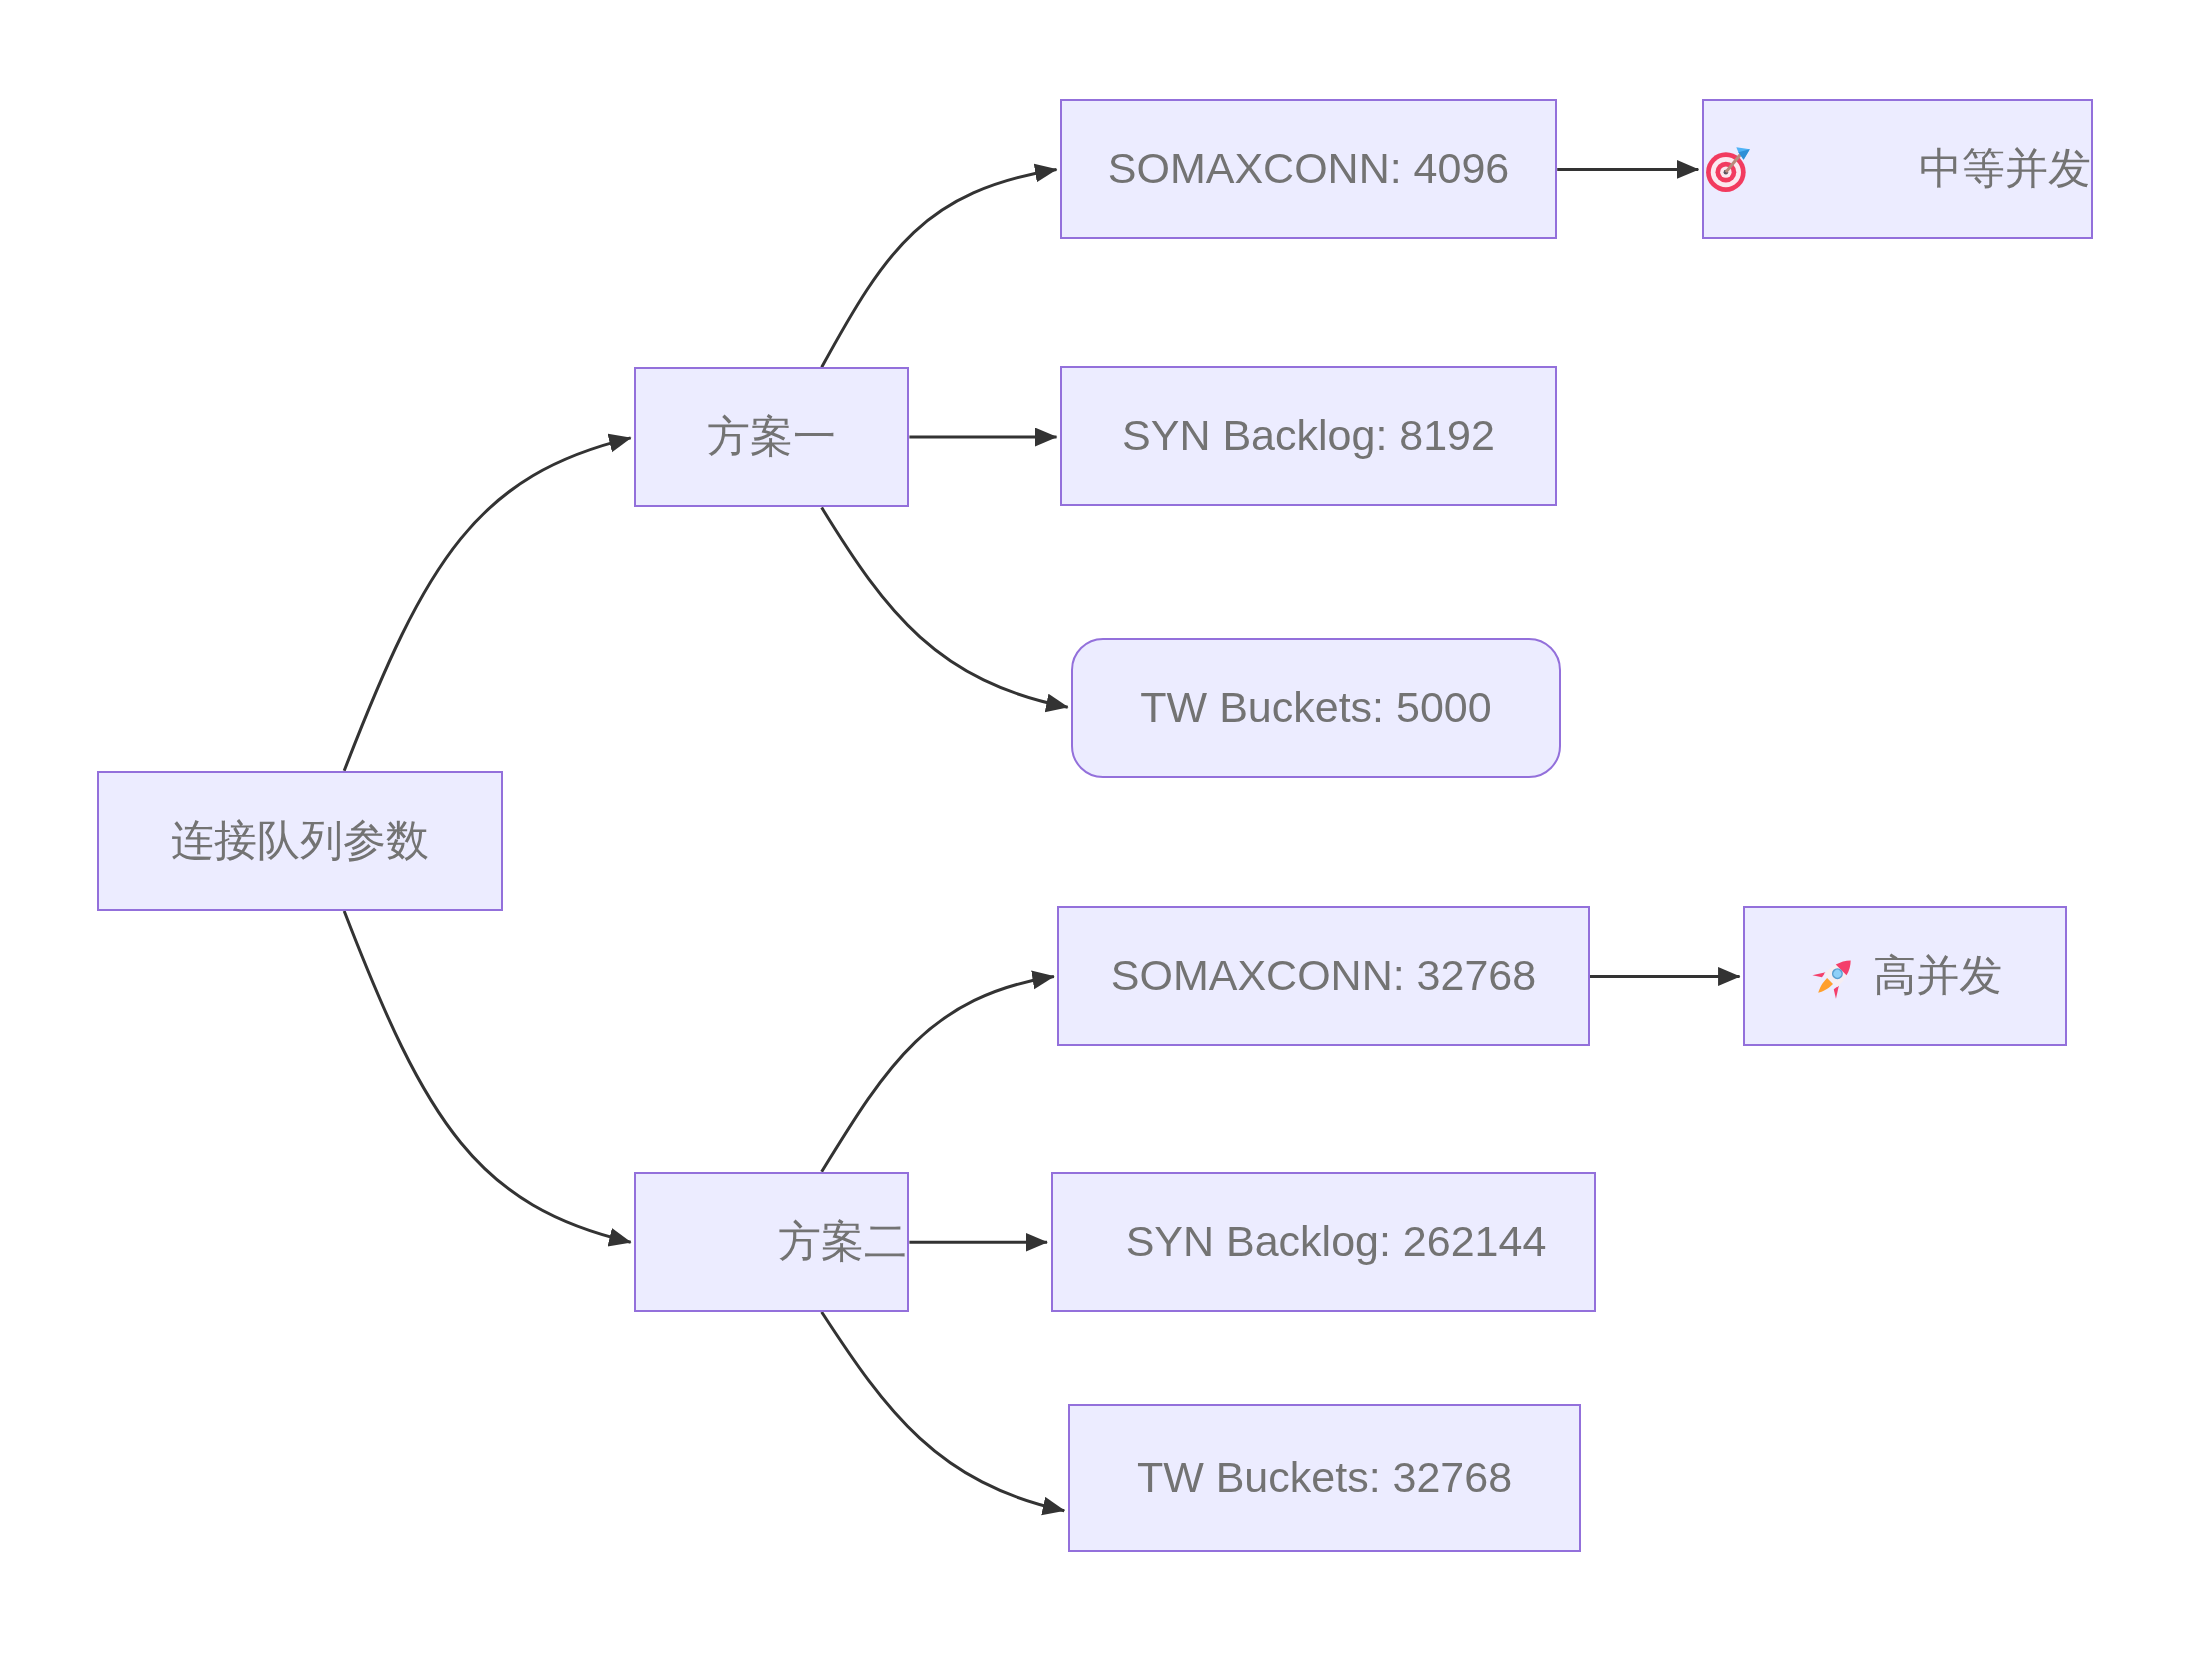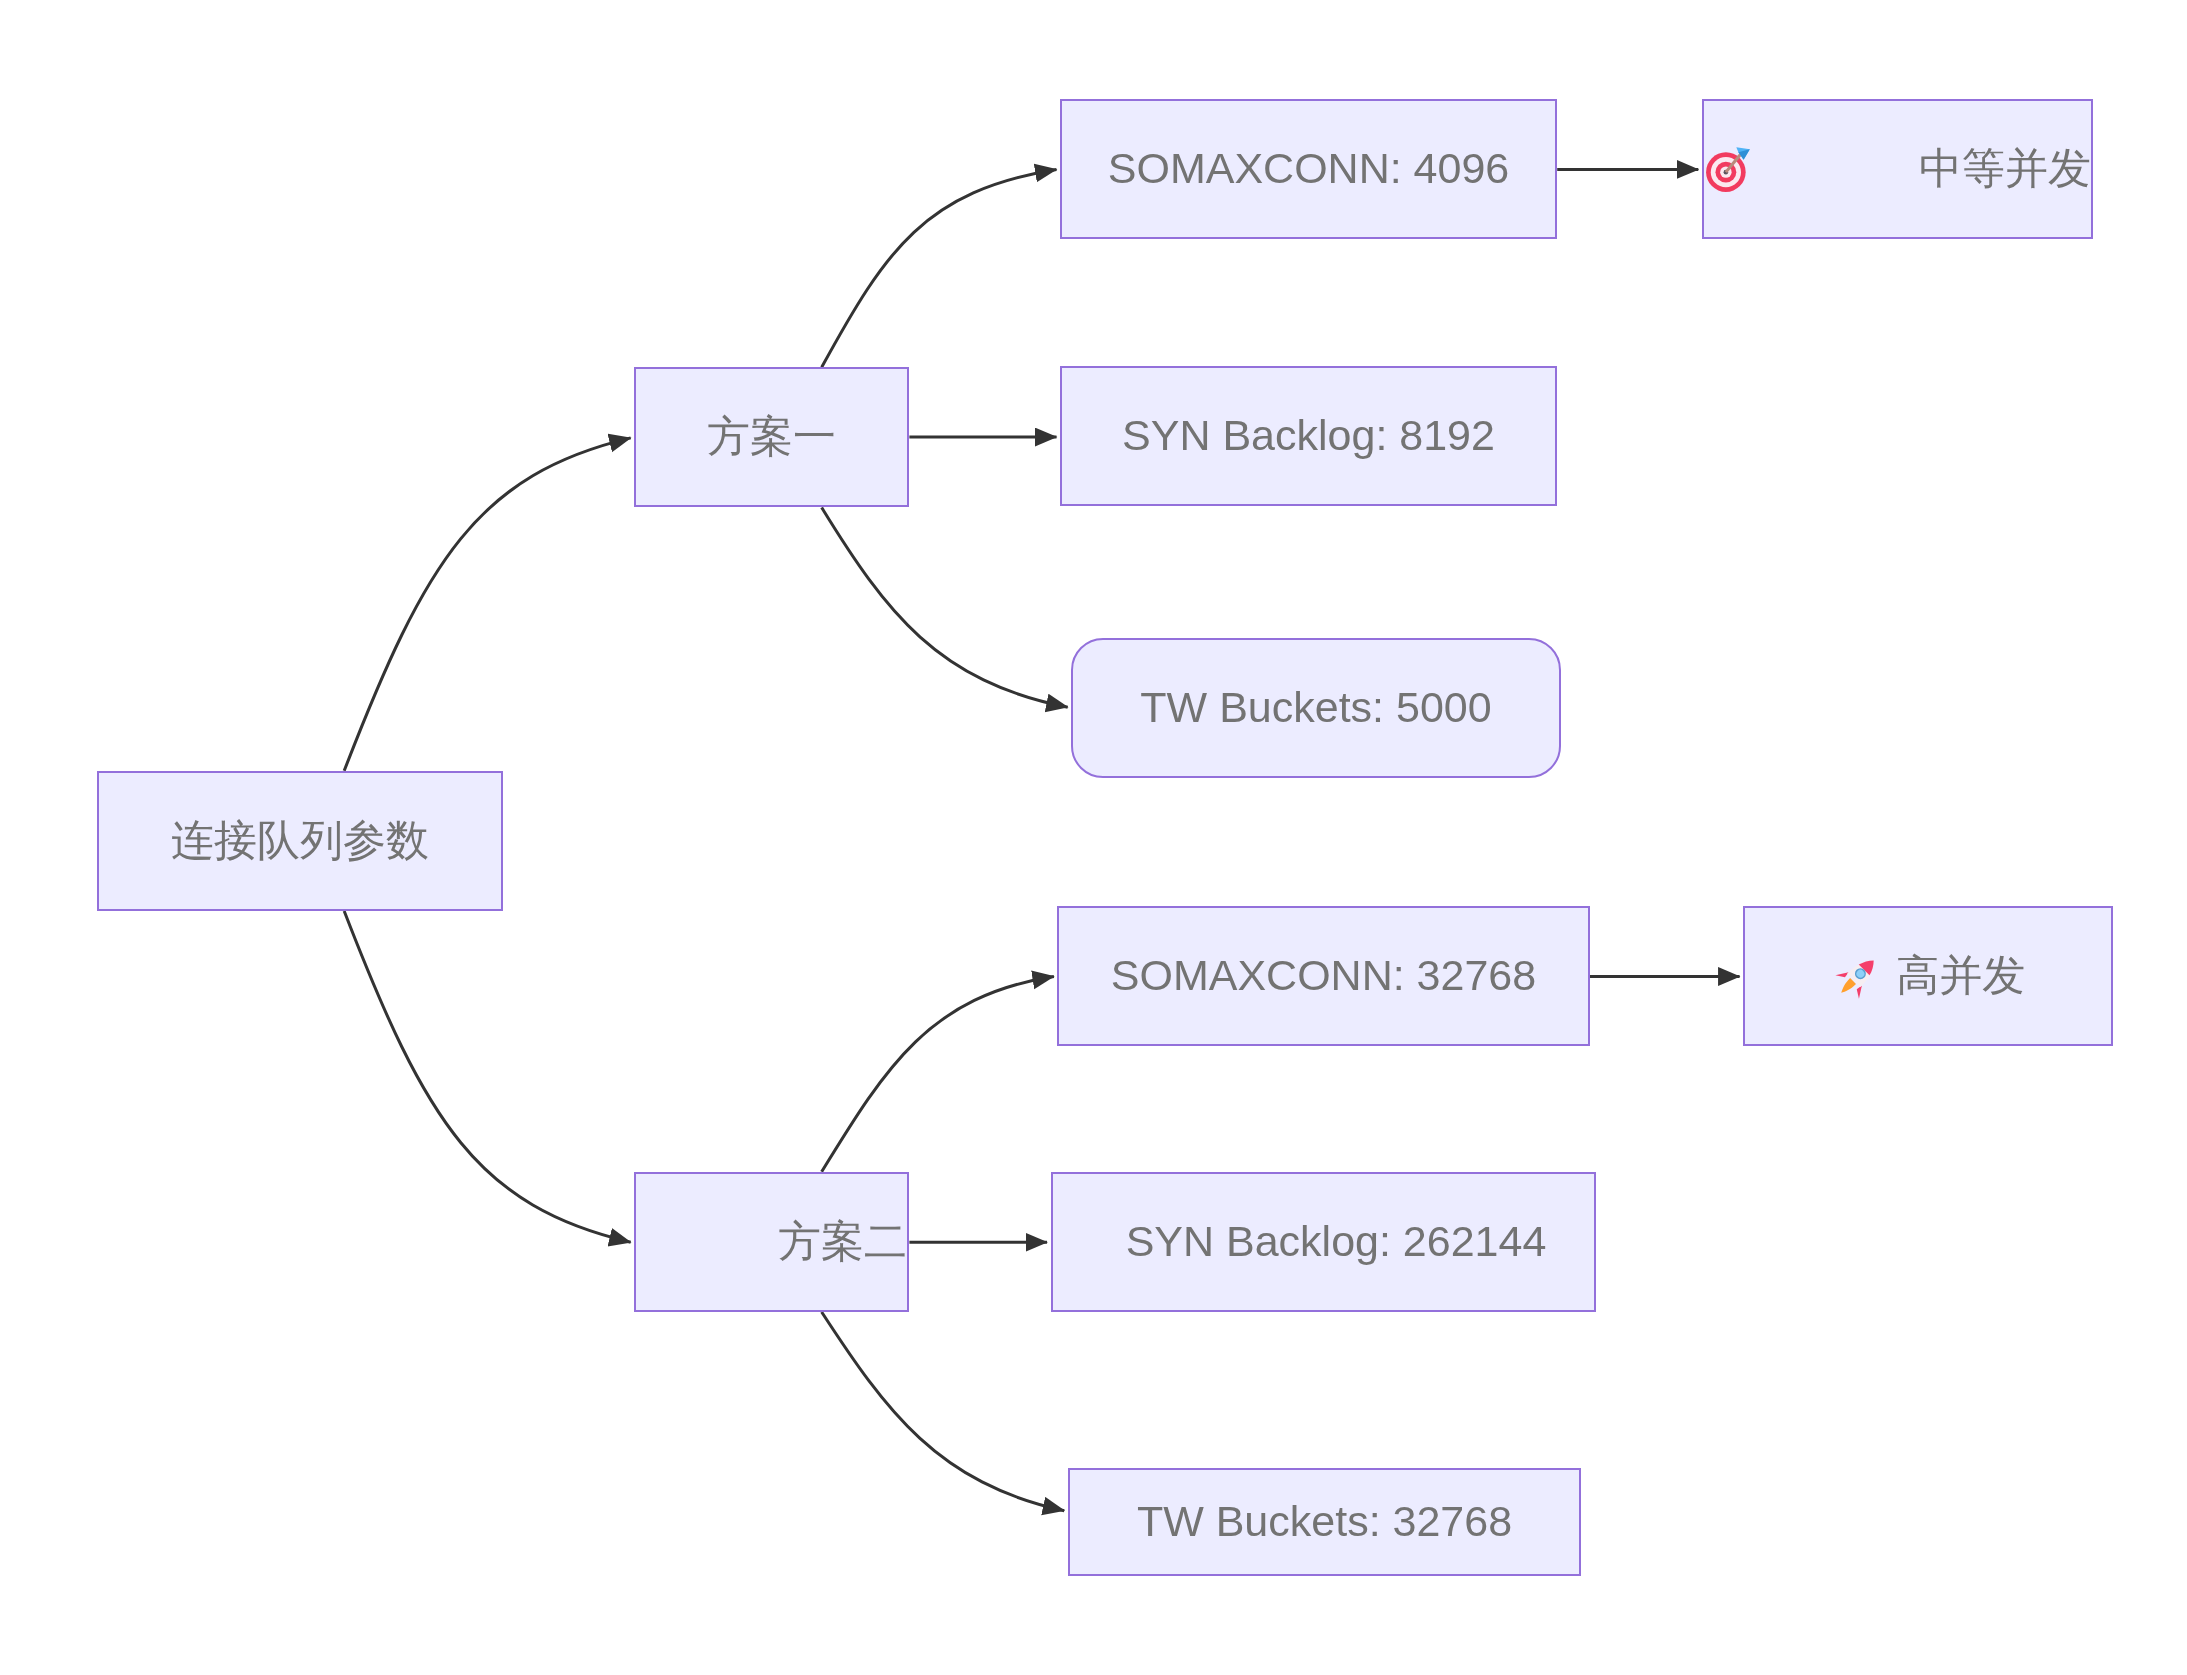--- a/index.html
+++ b/index.html
@@ -122,25 +122,25 @@
   </div>
 
   <div class="node" style="left:1057px; top:906px; width:533px; height:140px;">
     <span class="label">SOMAXCONN: 32768</span>
   </div>
 
   <div class="node" style="left:1051px; top:1172px; width:545px; height:140px;padding-left:25px;">
     <span class="label">SYN Backlog: 262144</span>
   </div>
 
-  <div class="node" style="left:1068px; top:1468px; width:513px; height:108px;">
+  <div class="node" style="left:1068px; top:1404px; width:513px; height:148px;">
     <span class="label">TW Buckets: 32768</span>
   </div>
 
-  <div class="node" style="left:1743px; top:906px; width:370px; height:140px;">
+  <div class="node" style="left:1743px; top:906px; width:324px; height:140px;">
     <span class="icon">
       <svg viewBox="0 0 48 48" xmlns="http://www.w3.org/2000/svg">
         <g transform="rotate(45 24 26)">
           <path d="M20 30 C20 38 22 42 24 46 C26 42 28 38 28 30 Z" fill="#ffa02e"></path>
           <path d="M15 27 L8 38 L16 33 Z" fill="#f43f6b"></path>
           <path d="M33 27 L40 38 L32 33 Z" fill="#f43f6b"></path>
           <path d="M24 2 C31 9 33 18 33 29 L15 29 C15 18 17 9 24 2 Z" fill="#f6eef2"></path>
           <path d="M24 2 C27.5 5.5 30 10 31.3 15 L16.7 15 C18 10 20.5 5.5 24 2 Z" fill="#f43f6b"></path>
           <circle cx="24" cy="20" r="4.5" fill="#8ed0f8" stroke="#5a9fd0" stroke-width="1.5"></circle>
         </g>

